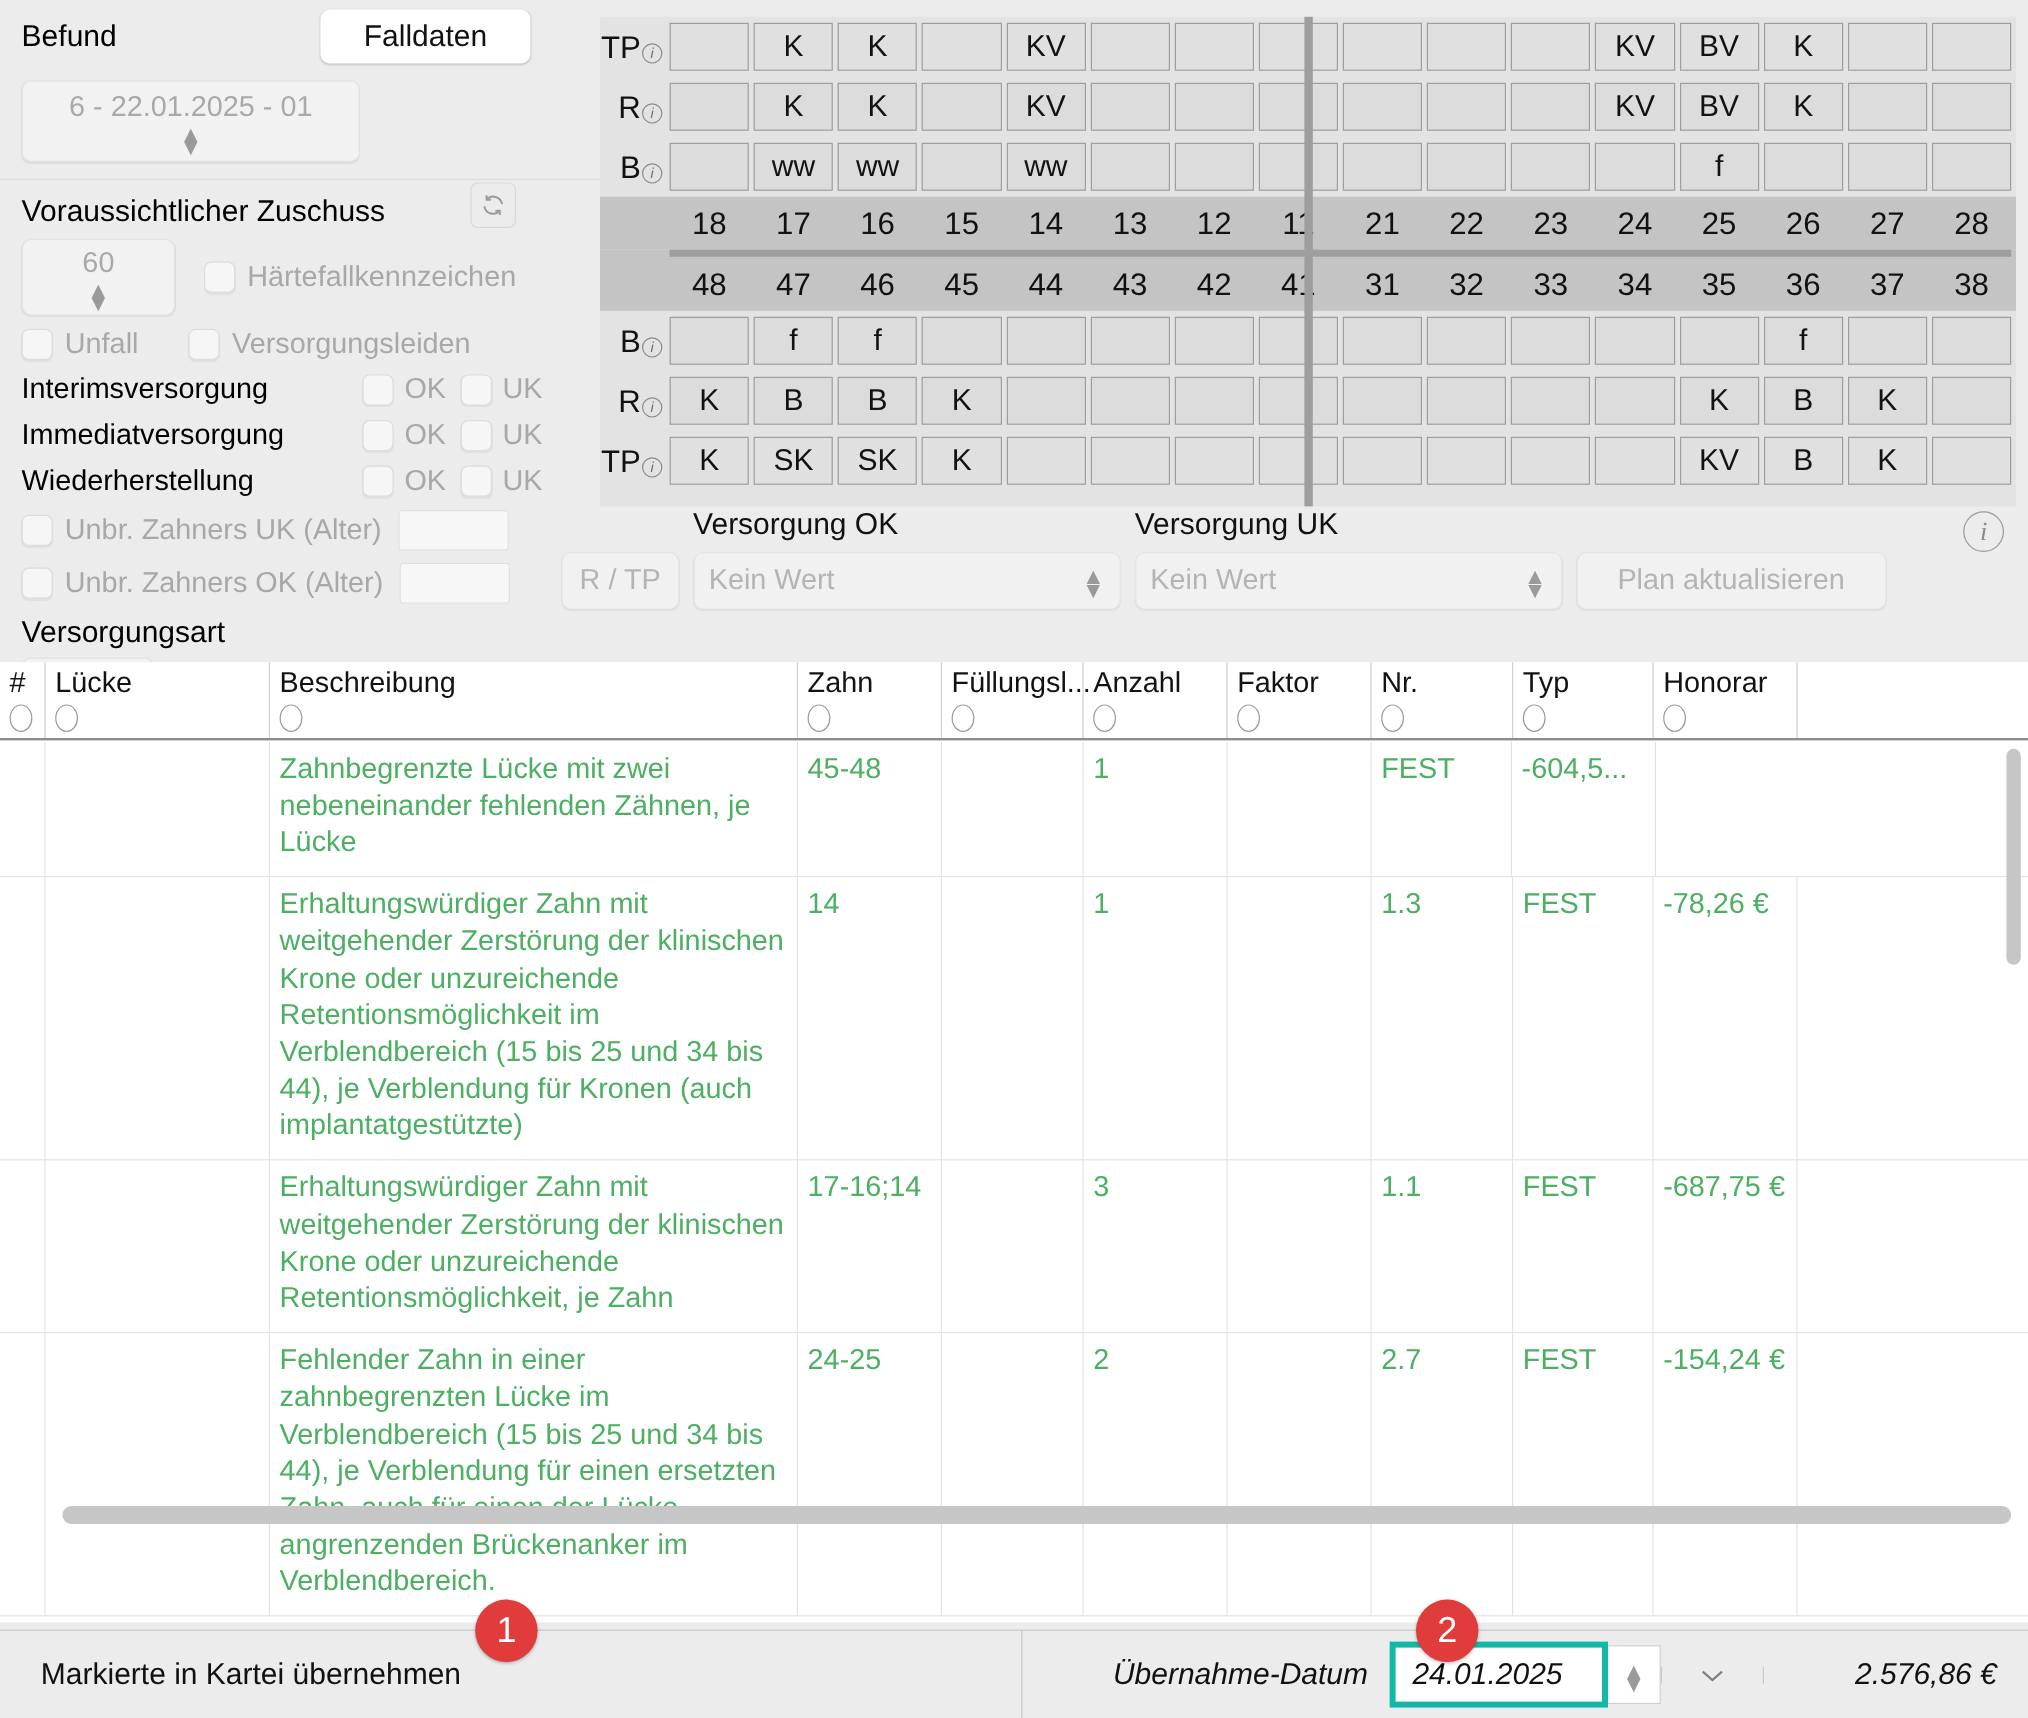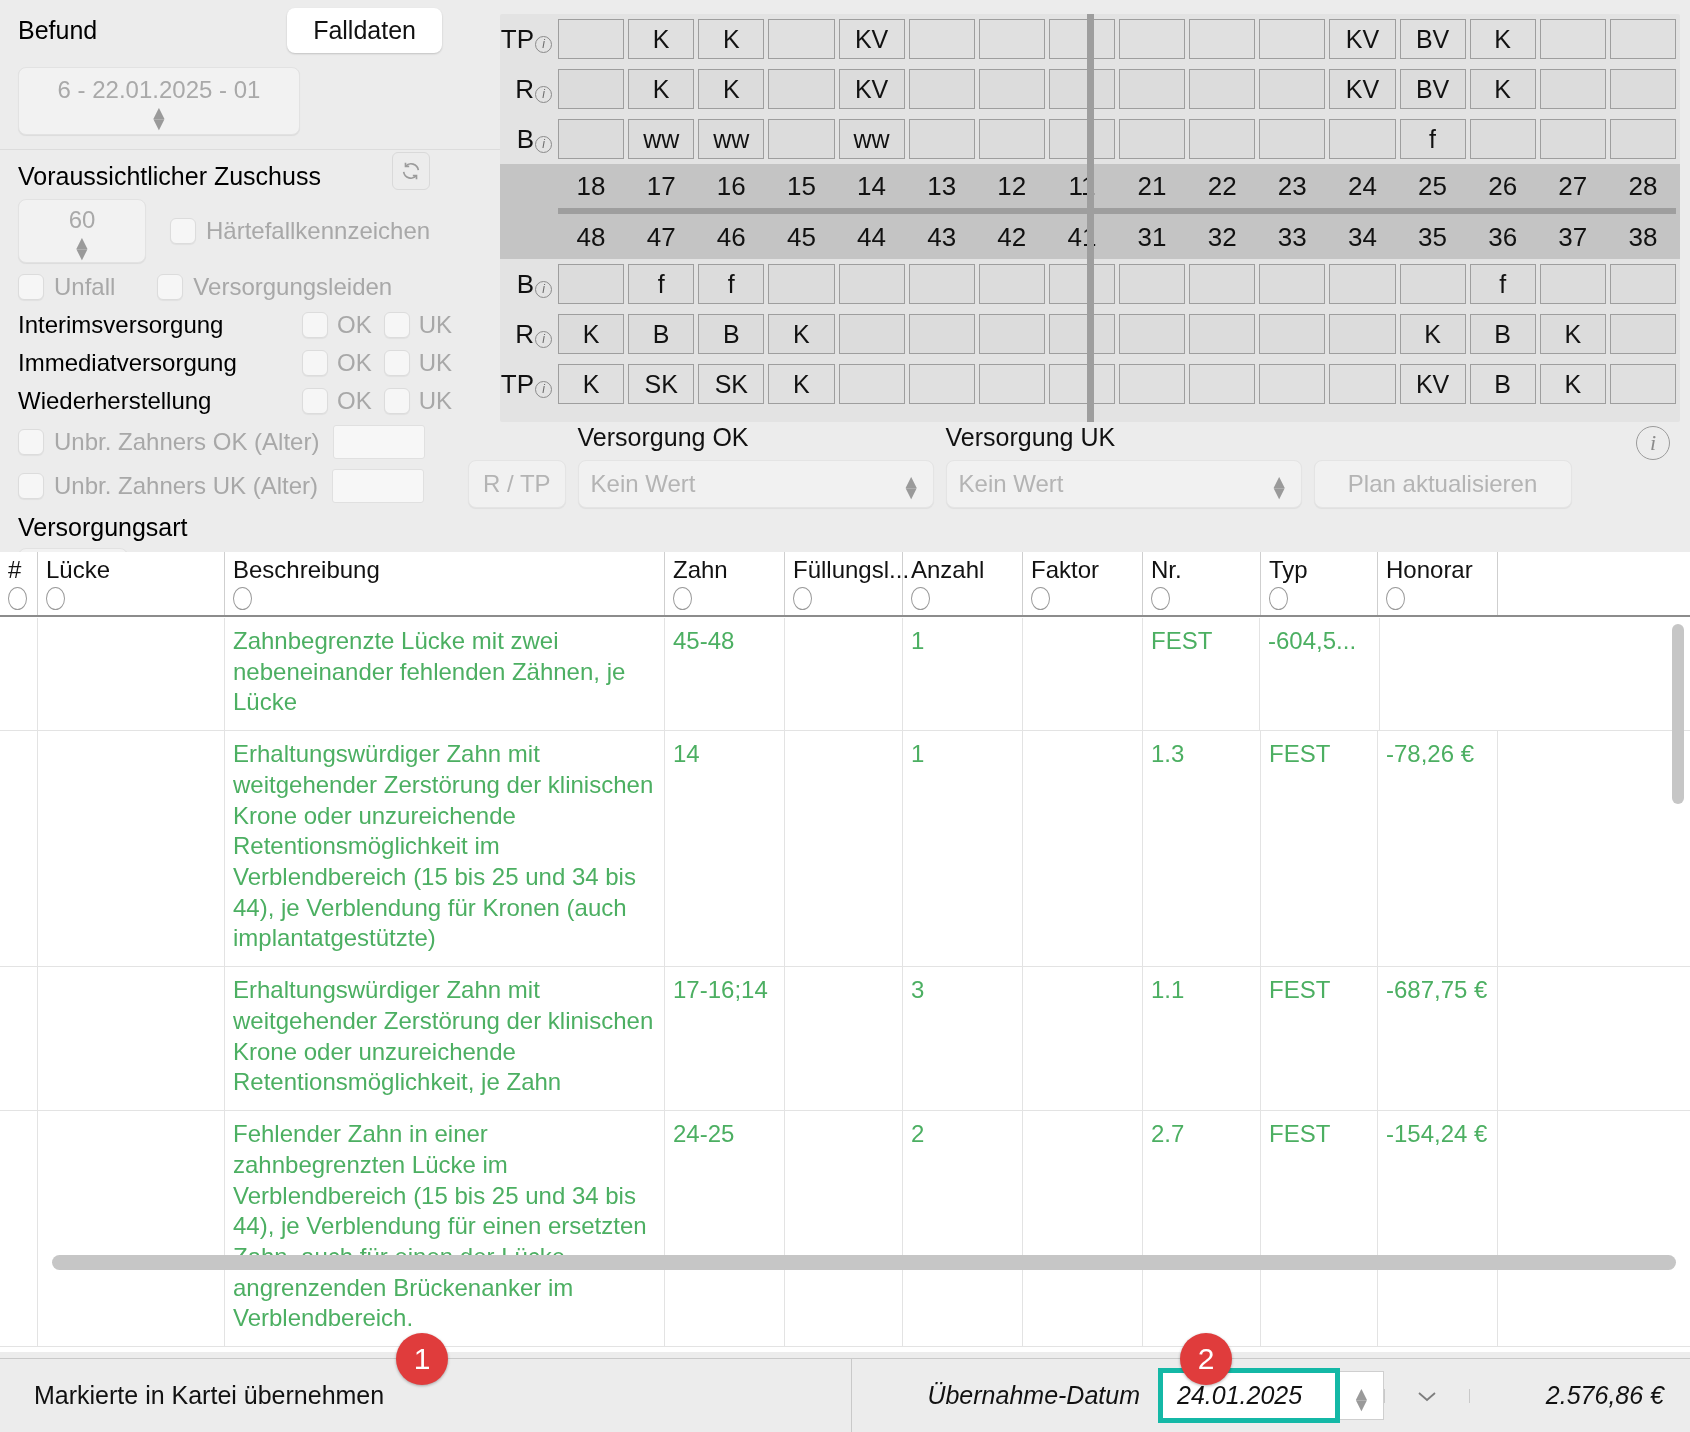--- a/index.html
+++ b/index.html
@@ -16,21 +16,21 @@
 
   
   .top-area { display:flex; height: 592px; background:#ececec; }
 
   
   .left-panel { width: 500px; position: relative; padding: 0 18px; }
   .row-befund { display:flex; align-items:center; justify-content:space-between; padding-top: 8px; }
   .label-strong { font-size: 25px; color:#000; }
   .falldaten-btn {
     background:#fff; border:none; border-radius:8px;
-    padding: 8px 26px; font-size: 25px; color:#111;
+    padding: 8px 36px; font-size: 25px; color:#111;
     box-shadow: 0 1px 2px rgba(0,0,0,.18);
     font-family:"Liberation Sans",sans-serif;
     margin-right: 40px;
   }
   .stepper {
     display:flex; align-items:center; justify-content:space-between;
     background:#f2f2f2; border-radius:8px; border:1px solid #e2e2e2;
     color:#a9a9a9; font-size:24px;
     box-shadow: 0 1px 1px rgba(0,0,0,.07);
     flex-direction: column;
@@ -299,29 +299,29 @@
       </div>
       <div class="okuk">
         <div class="cb"></div>
         <div class="lbl">UK</div>
       </div>
     </div>
 
     <div class="line">
       <div class="cbrow">
         <div class="cb"></div>
-        <div class="mutedtxt">Unbr. Zahners OK (Alter)</div>
+        <div class="mutedtxt">Unbr. Zahners UK (Alter)</div>
       </div>
       <div class="agefield" style="margin-left:14px"></div>
     </div>
 
     <div class="line">
       <div class="cbrow">
         <div class="cb"></div>
-        <div class="mutedtxt">Unbr. Zahners UK (Alter)</div>
+        <div class="mutedtxt">Unbr. Zahners OK (Alter)</div>
       </div>
       <div class="agefield" style="margin-left:14px"></div>
     </div>
 
 
     <div class="sect-title" style="margin-top:10px">Versorgungsart</div>
 
     <div class="line" style="margin-top:6px">
       <div class="stepper stepper-sm">
         <span>A</span>

